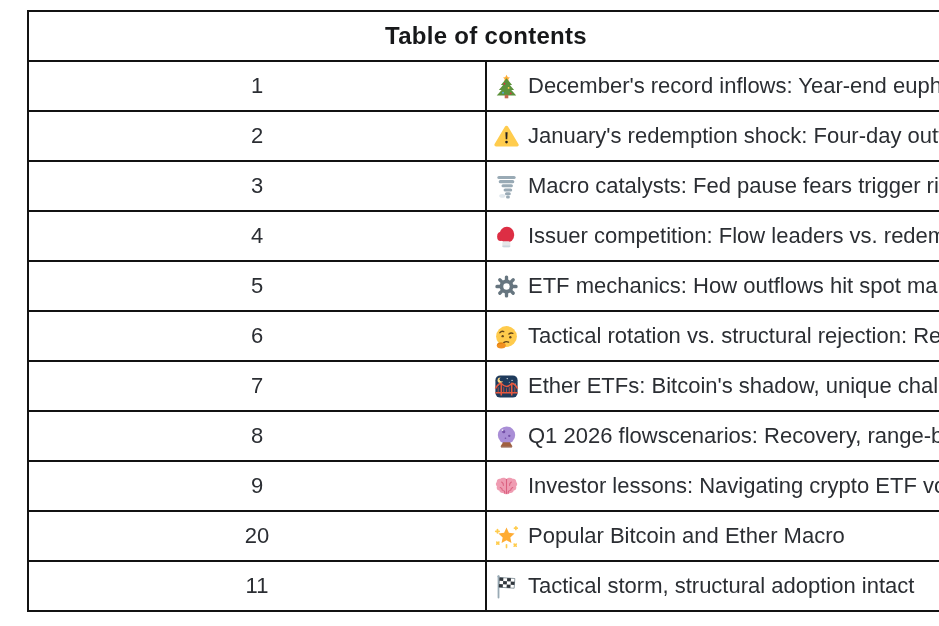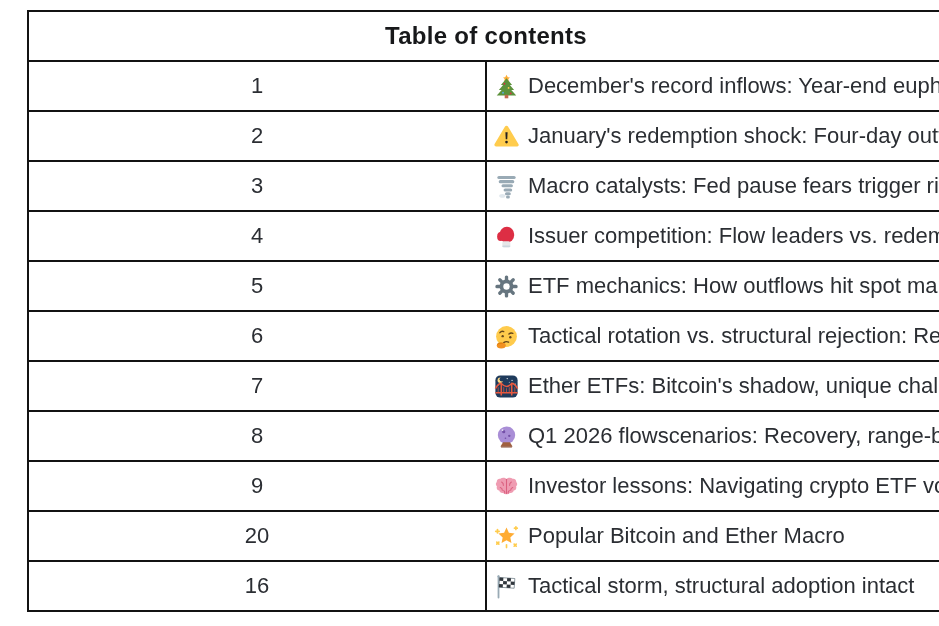--- a/index.html
+++ b/index.html
@@ -305,21 +305,21 @@
                   </g>
                   <polygon fill="#ffac33" points="18,5 21.4,12.6 29.6,13.6 23.5,19.3 25.1,27.4 18,23.3 10.9,27.4 12.5,19.3 6.4,13.6 14.6,12.6"></polygon>
                 </svg>
             </span>
             <span class="entry-title">Popular Bitcoin and Ether Macro</span>
           </div>
         </td>
       </tr>
 
       <tr>
-        <td class="num">16</td>
+        <td class="num">11</td>
         <td class="content">
           <div class="entry">
             <span class="icon">
               <svg viewBox="0 0 36 36">
                   <path d="M6.5 3.5 V34" stroke="#99aab5" stroke-width="2.6" stroke-linecap="round"></path>
                   <circle cx="6.5" cy="3.5" r="1.6" fill="#99aab5"></circle>
                   <g transform="rotate(4 8 6)">
                     <rect x="8" y="5" width="22" height="14" fill="#ffffff" stroke="#66757f" stroke-width="1"></rect>
                     <g fill="#31373d">
                       <rect x="8" y="5" width="5.5" height="4.67"></rect>

